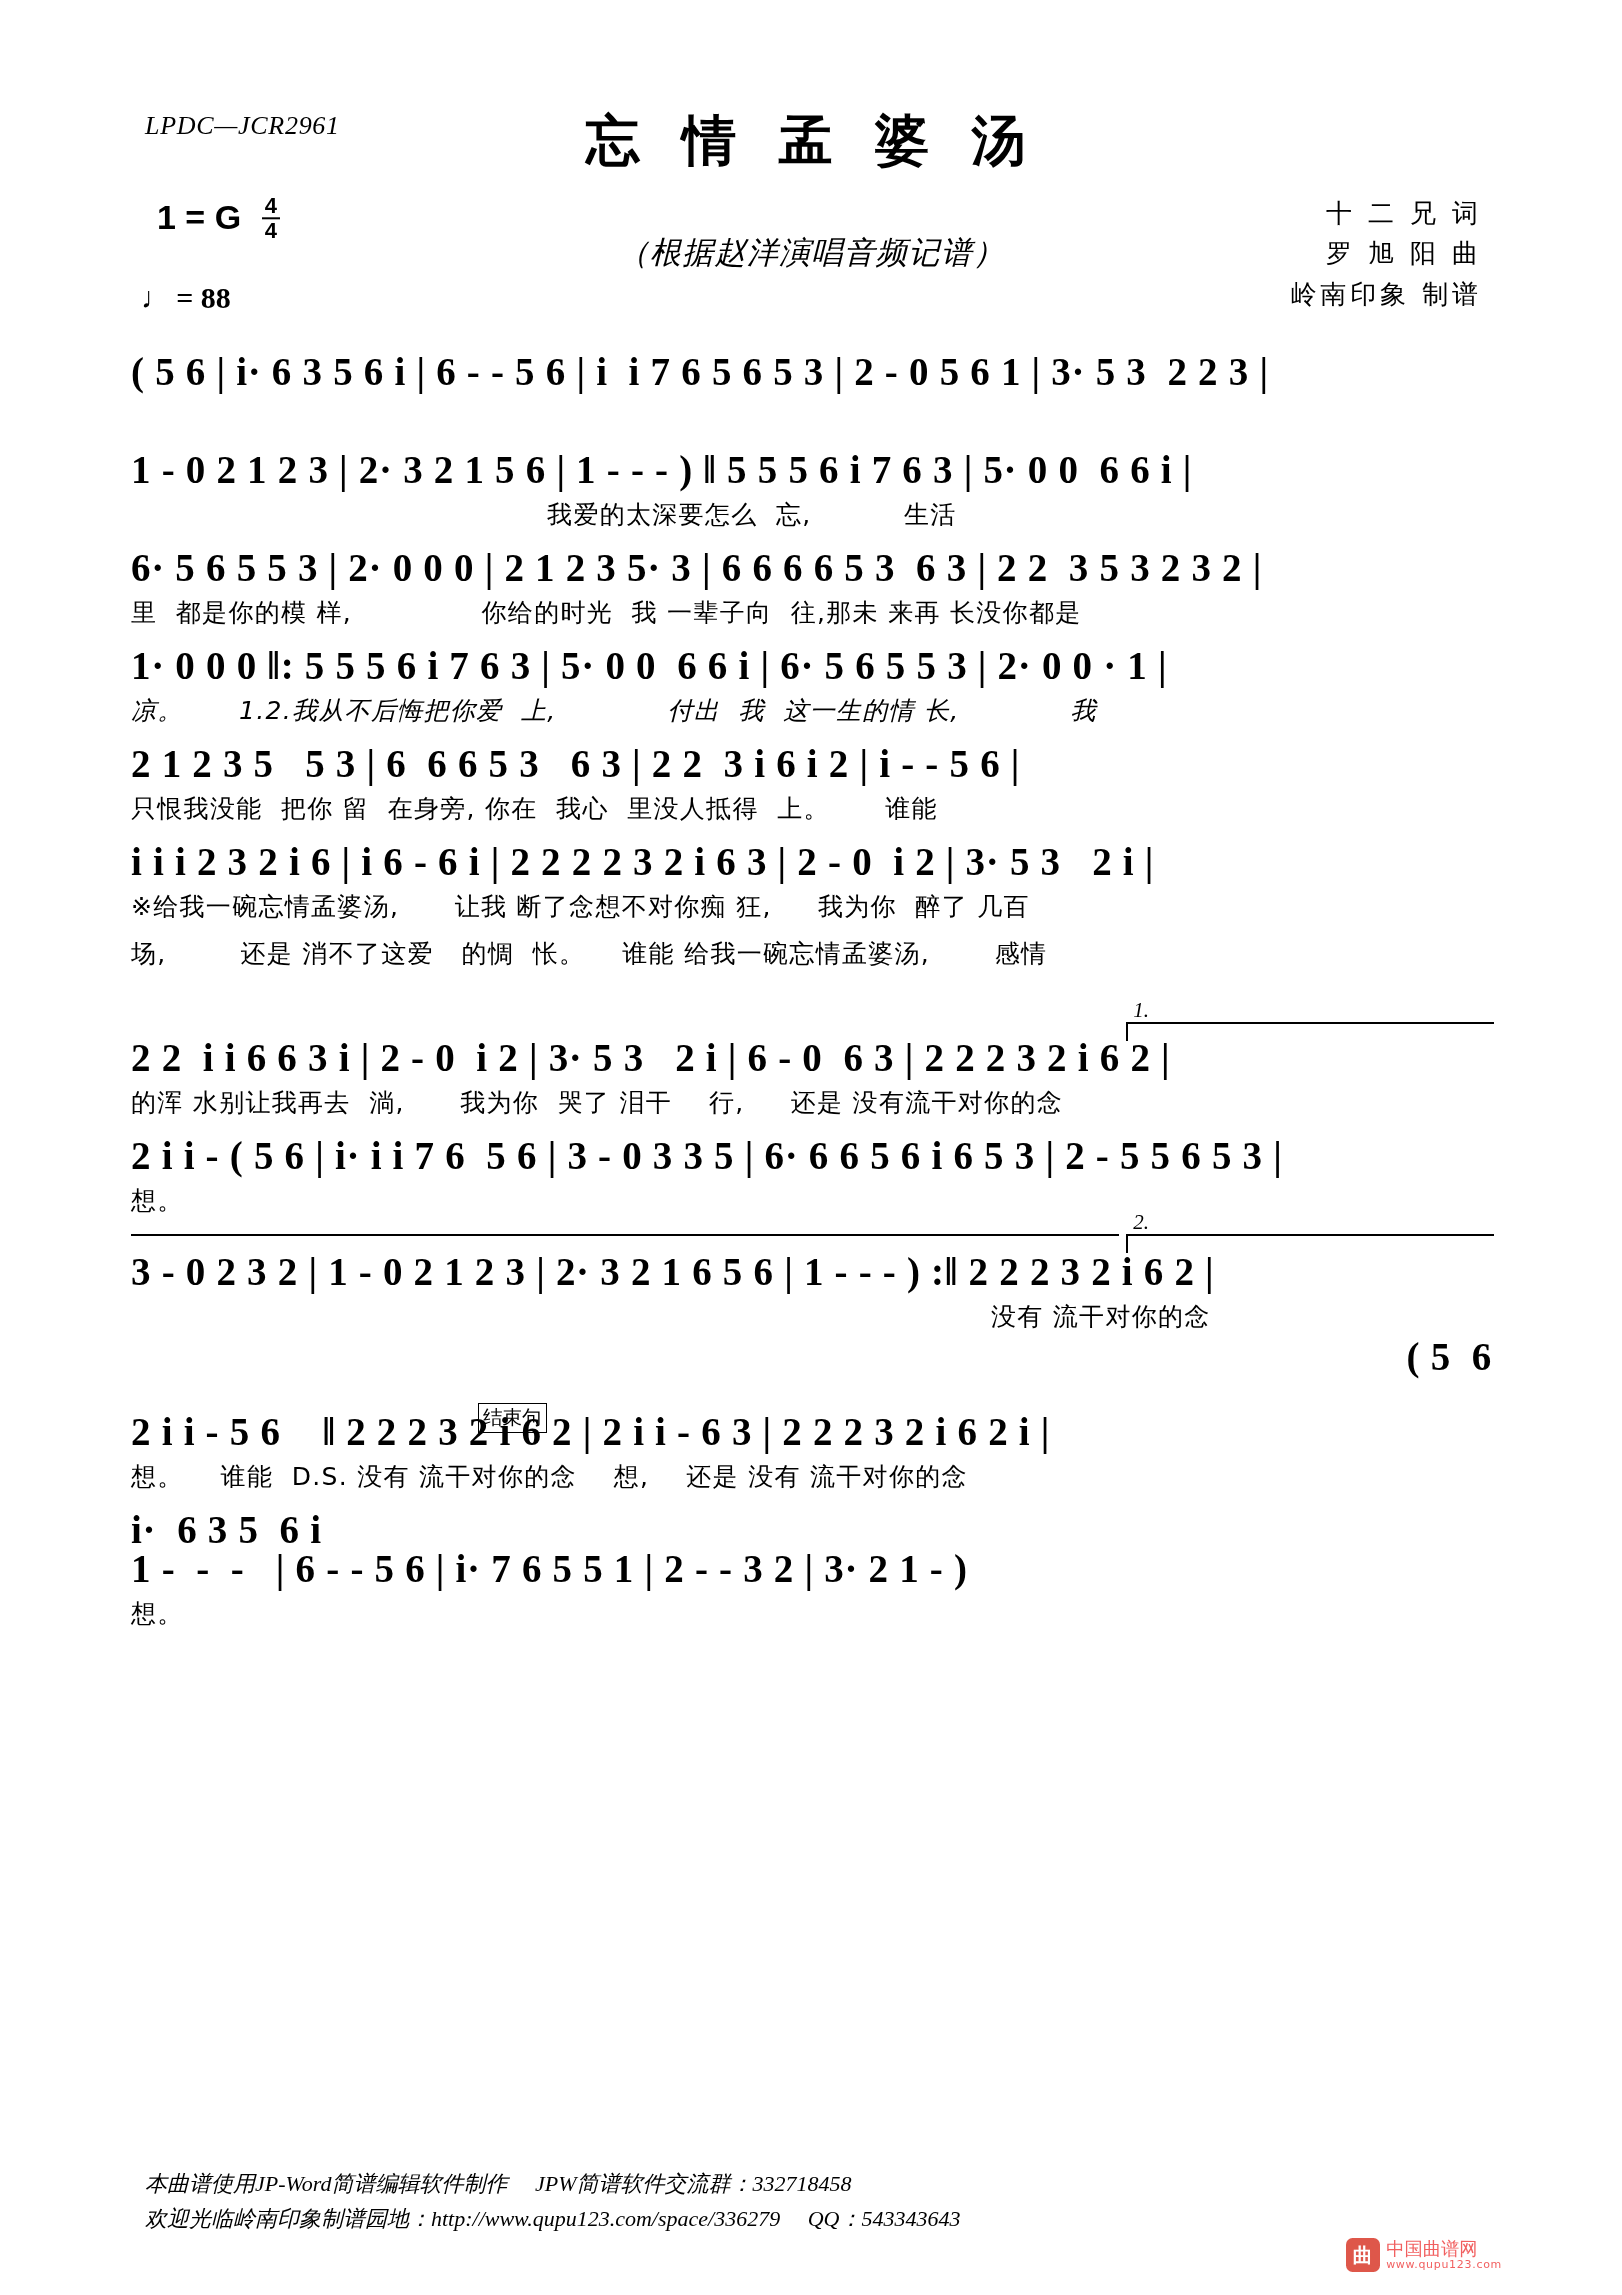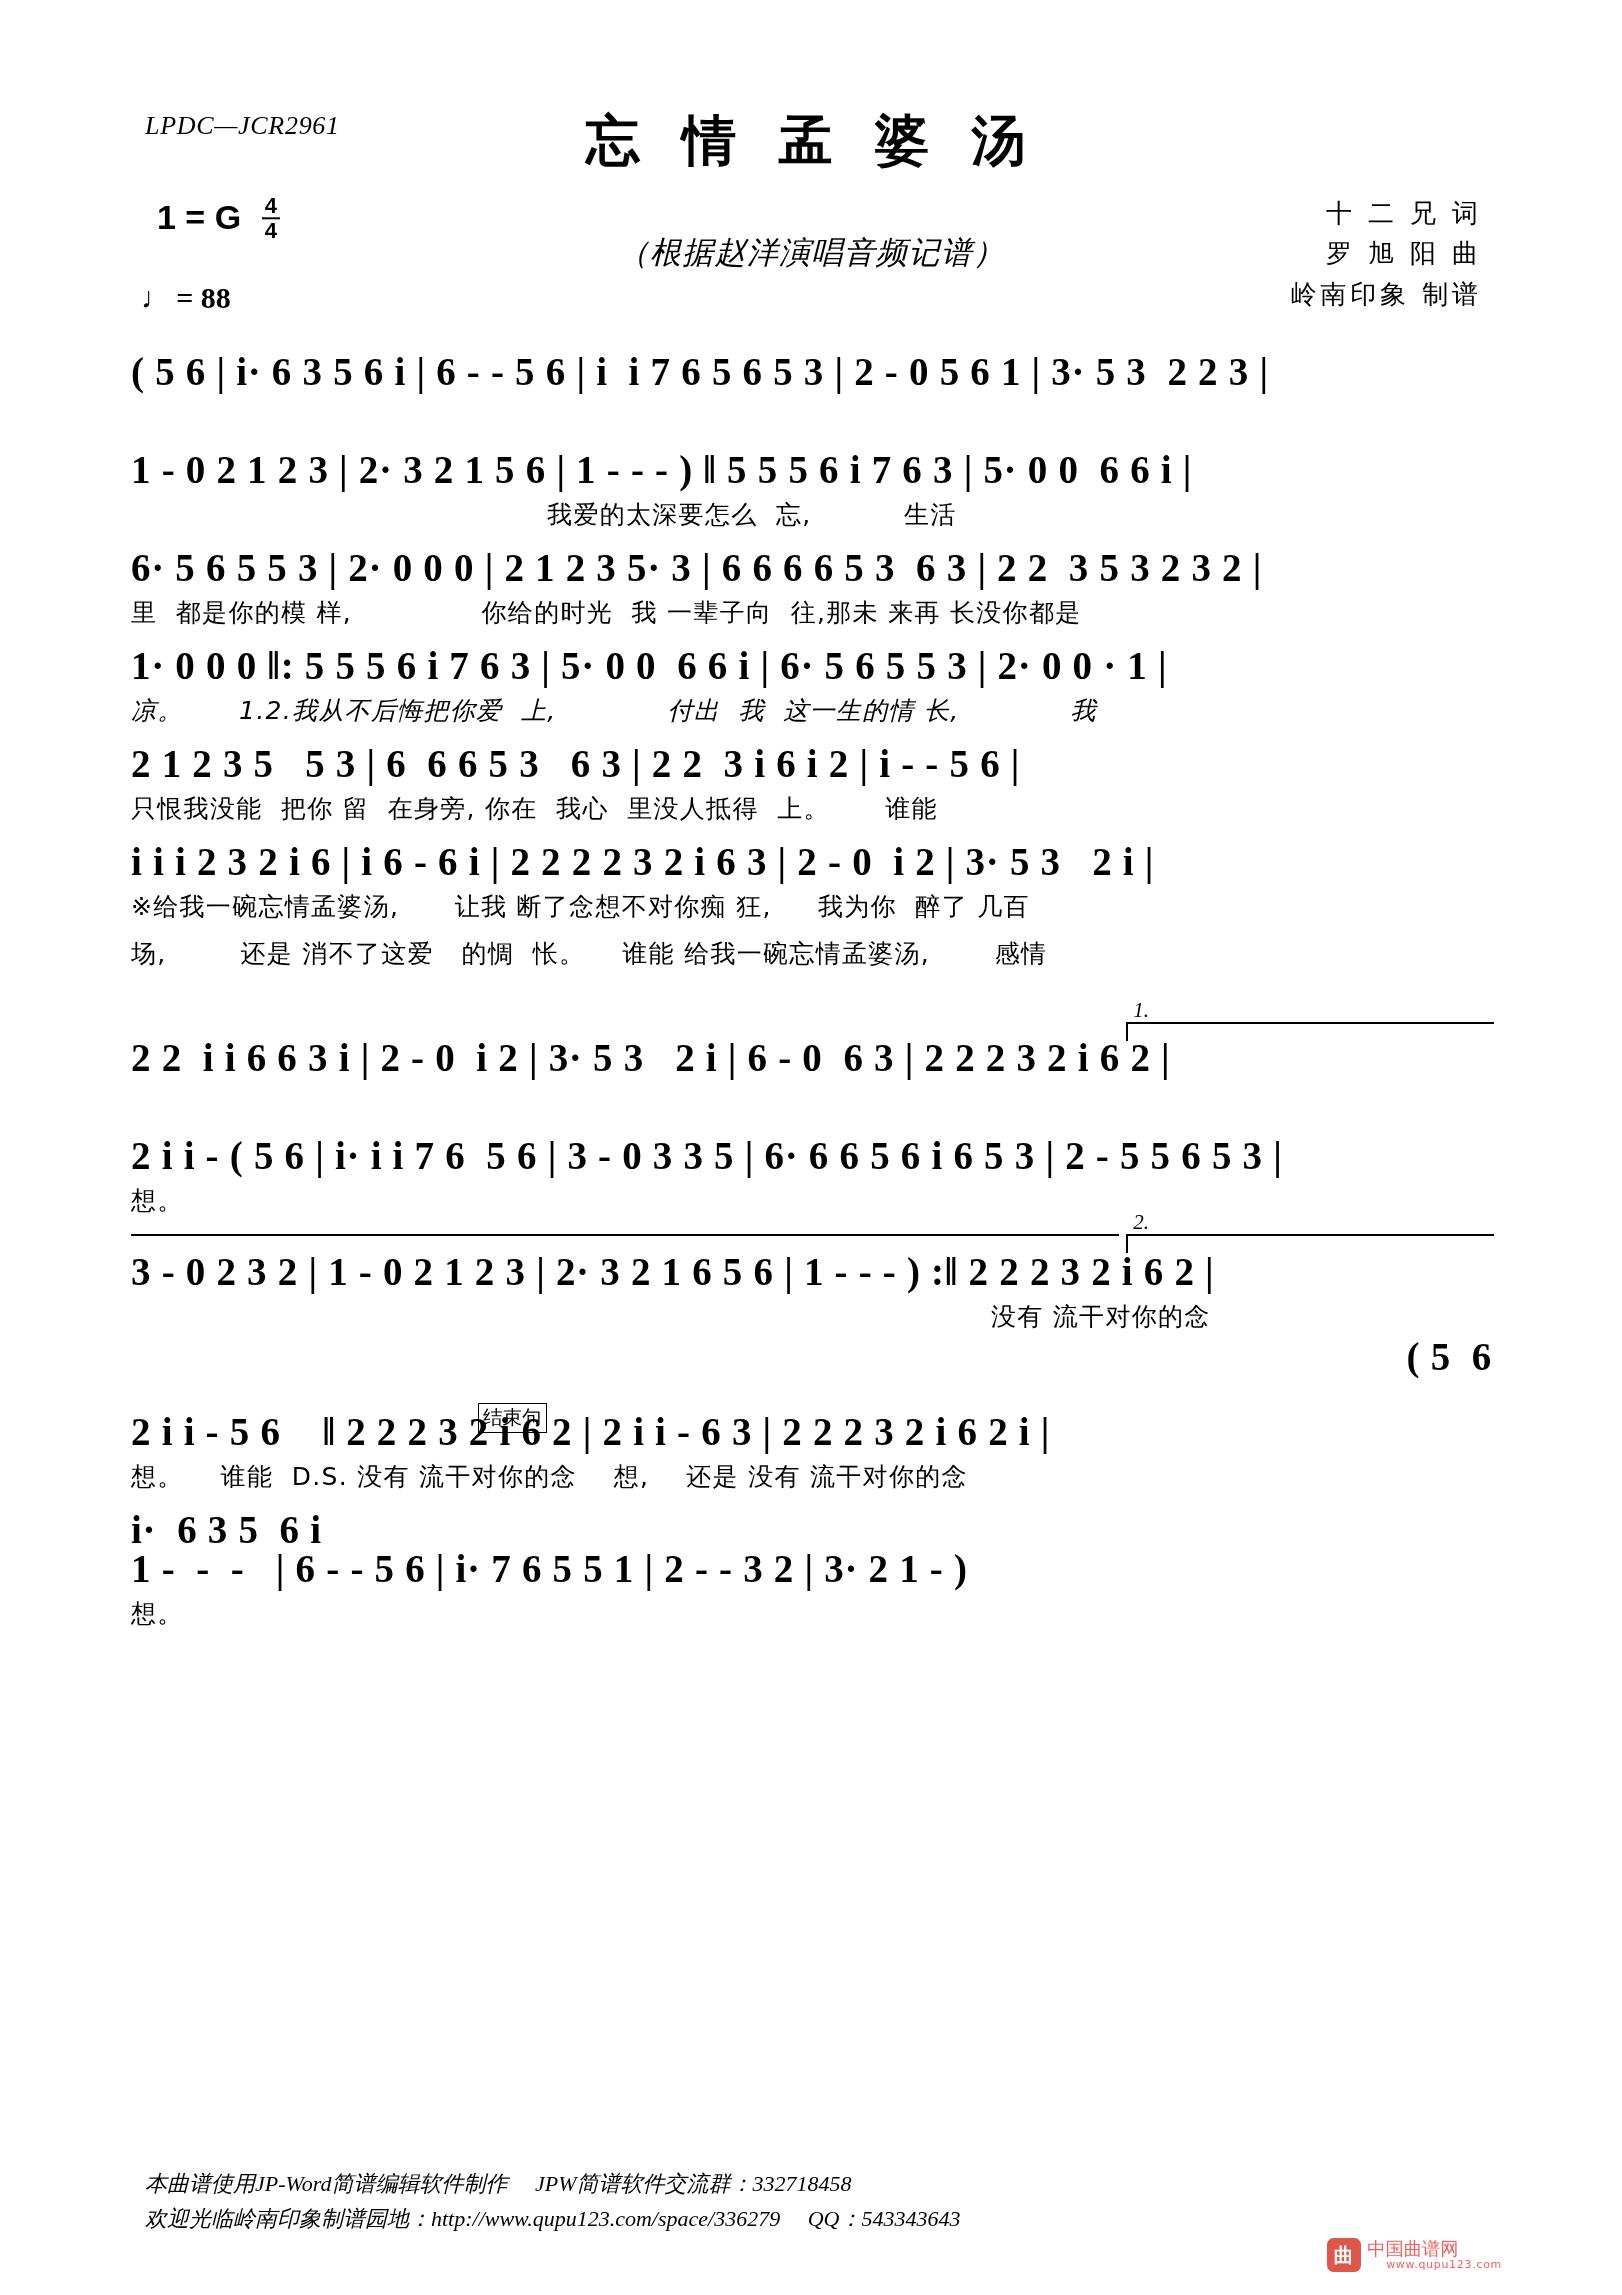--- a/index.html
+++ b/index.html
@@ -118,21 +118,21 @@
   }
   .wm-badge{
     width:34px;height:34px;border-radius:6.5px;background:#d93a2b;
     color:#fff;font-family:"DejaVu Sans",sans-serif;font-size:19.6px;
     display:flex;align-items:center;justify-content:center;font-weight:bold;
   }
   .wm-text{
     font-family:"DejaVu Sans", sans-serif;
     font-size:18.3px;color:#ef4444;line-height:1.1;
   }
-  .wm-text .sub{font-size:11px;letter-spacing:0.7px;margin-left:19px;}
+  .wm-text .sub{font-size:11px;letter-spacing:0.7px;}
 </style>
 </head>
 <body>
 
 <div class="sheet">
 
   <div class="catalog">LPDC—JCR2961</div>
 
   <div class="title">忘 情 孟 婆 汤</div>
   <div class="subtitle">（根据赵洋演唱音频记谱）</div>
@@ -190,20 +190,21 @@
 
     <div class="sys">
       <div class="lyrics">场,        还是 消不了这爱   的惆  怅。    谁能 给我一碗忘情孟婆汤,       感情</div>
     </div>
 
     <div class="sys">
       <div class="vbracket" style="left:995px;top:-3.9px;width:366px;">
         <span>1.</span>
       </div>
       <div class="notes">2 2  i i 6 6 3 i | 2 - 0  i 2 | 3· 5 3   2 i | 6 - 0  6 3 | 2 2 2 3 2 i 6 2 |</div>
+      <div class="lyrics">的浑 水别让我再去  淌,      我为你  哭了 泪干    行,     还是 没有流干对你的念</div>
     </div>
 
     <div class="sys">
       <div class="notes">2 i i - ( 5 6 | i· i i 7 6  5 6 | 3 - 0 3 3 5 | 6· 6 6 5 6 i 6 5 3 | 2 - 5 5 6 5 3 |</div>
       <div class="lyrics">想。</div>
     </div>
 
     <div class="sys" style="margin-top:18.3px;">
       <div class="vbracket" style="left:0px;top:-6.5px;width:988px;border-left:none;"></div>
       <div class="vbracket" style="left:995px;top:-6.5px;width:366px;">

